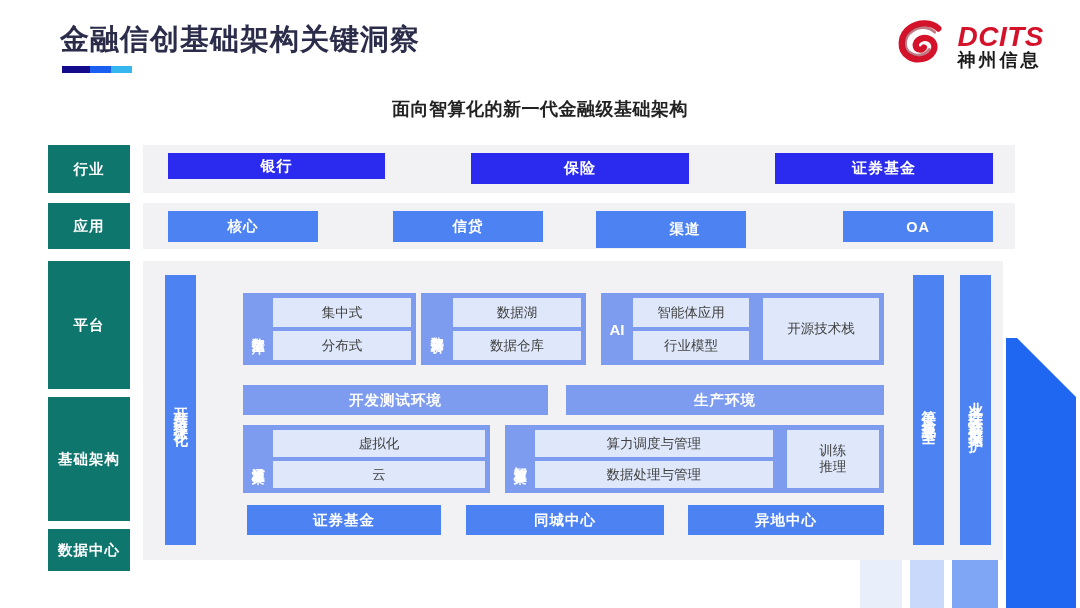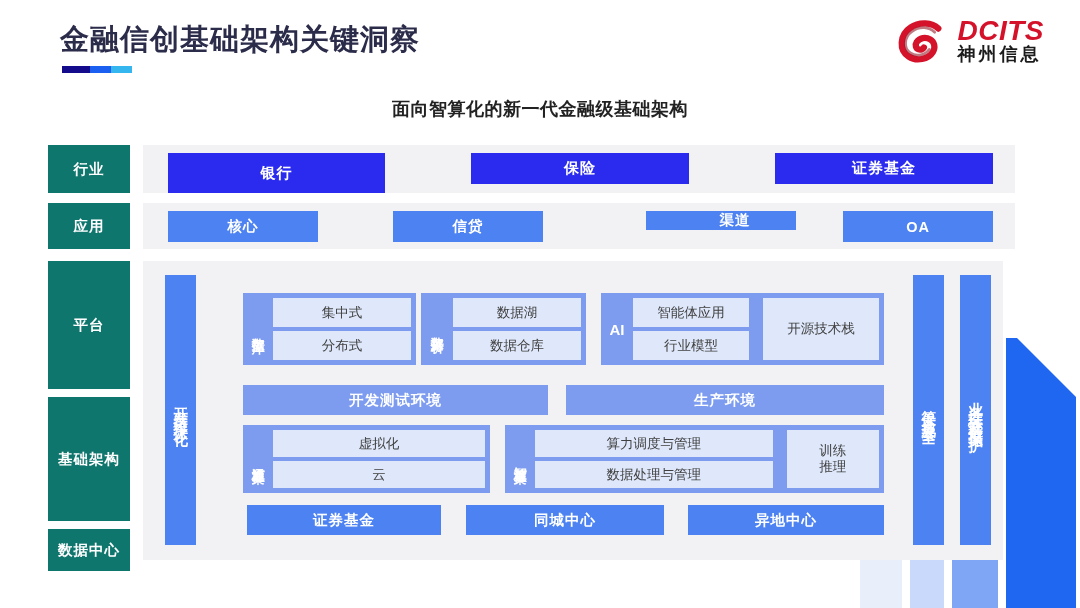--- a/index.html
+++ b/index.html
@@ -33,21 +33,21 @@
   }
   .title-rule {
     position: absolute; left: 62px; top: 66px;
     display: flex; height: 7px; width: 70px;
   }
   .title-rule span { height: 100%; }
   .title-rule span:nth-child(1) { width: 40%; }
   .title-rule span:nth-child(2) { width: 30%; }
   .title-rule span:nth-child(3) { width: 30%; }
 
-  .logo { position: absolute; right: 36px; top: 16px; display: flex; align-items: flex-start; gap: 8px; }
+  .logo { position: absolute; right: 36px; top: 16px; display: flex; align-items: flex-end; gap: 8px; }
   .logo-mark { width: 54px; height: 54px; }
   .logo-text { display: flex; flex-direction: column; line-height: 1.05; }
   .logo-en { font-size: 28px; font-weight: 800; color: #d4132b; letter-spacing: 0.5px; font-style: italic; }
   .logo-cn { font-size: 18px; font-weight: 700; color: #1b1b1b; letter-spacing: 3px; }
 
   .subtitle {
     position: absolute; left: 0; right: 0; top: 97px;
     text-align: center;
     font-size: 18px; font-weight: 700; color: #222;
     letter-spacing: 0.5px;
@@ -156,28 +156,28 @@
 
   <div class="subtitle">面向智算化的新一代金融级基础架构</div>
 
   <div class="rail-label" style="left:48px; top:145px; width:82px; height:48px;">行业</div>
   <div class="rail-label" style="left:48px; top:203px; width:82px; height:46px;">应用</div>
   <div class="rail-label" style="left:48px; top:261px; width:82px; height:128px;">平台</div>
   <div class="rail-label" style="left:48px; top:397px; width:82px; height:124px;">基础架构</div>
   <div class="rail-label" style="left:48px; top:529px; width:82px; height:42px;">数据中心</div>
 
   <div class="gray-panel" style="left:143px; top:145px; width:872px; height:48px;"></div>
-  <div class="pill pill-strong" style="left:168px; top:153px; width:217px; height:40px;">银行</div>
+  <div class="pill pill-strong" style="left:168px; top:153px; width:217px; height:26px;">银行</div>
   <div class="pill pill-strong" style="left:471px; top:153px; width:218px; height:31px;">保险</div>
   <div class="pill pill-strong" style="left:775px; top:153px; width:218px; height:31px;">证券基金</div>
 
   <div class="gray-panel" style="left:143px; top:203px; width:872px; height:46px;"></div>
   <div class="pill pill-med" style="left:168px; top:211px; width:150px; height:31px;">核心</div>
   <div class="pill pill-med" style="left:393px; top:211px; width:150px; height:31px;">信贷</div>
-  <div class="pill pill-med" style="left:646px; top:211px; width:150px; height:19px;padding-left:28px;">渠道</div>
+  <div class="pill pill-med" style="left:596px; top:211px; width:150px; height:37px;padding-left:28px;">渠道</div>
   <div class="pill pill-med" style="left:843px; top:211px; width:150px; height:31px;">OA</div>
 
   <div class="gray-panel" style="left:143px; top:261px; width:860px; height:299px;"></div>
 
   <div class="vbar" style="left:165px; top:275px; width:31px; height:270px;">开发运维一体化</div>
 
   <div class="vbar" style="left:913px; top:275px; width:31px; height:270px;">等保合规安全</div>
   <div class="vbar" style="left:960px; top:275px; width:31px; height:270px;">业务连续性及数据保护</div>
 
   <div class="group" style="left:243px; top:293px; width:173px; height:72px;">

